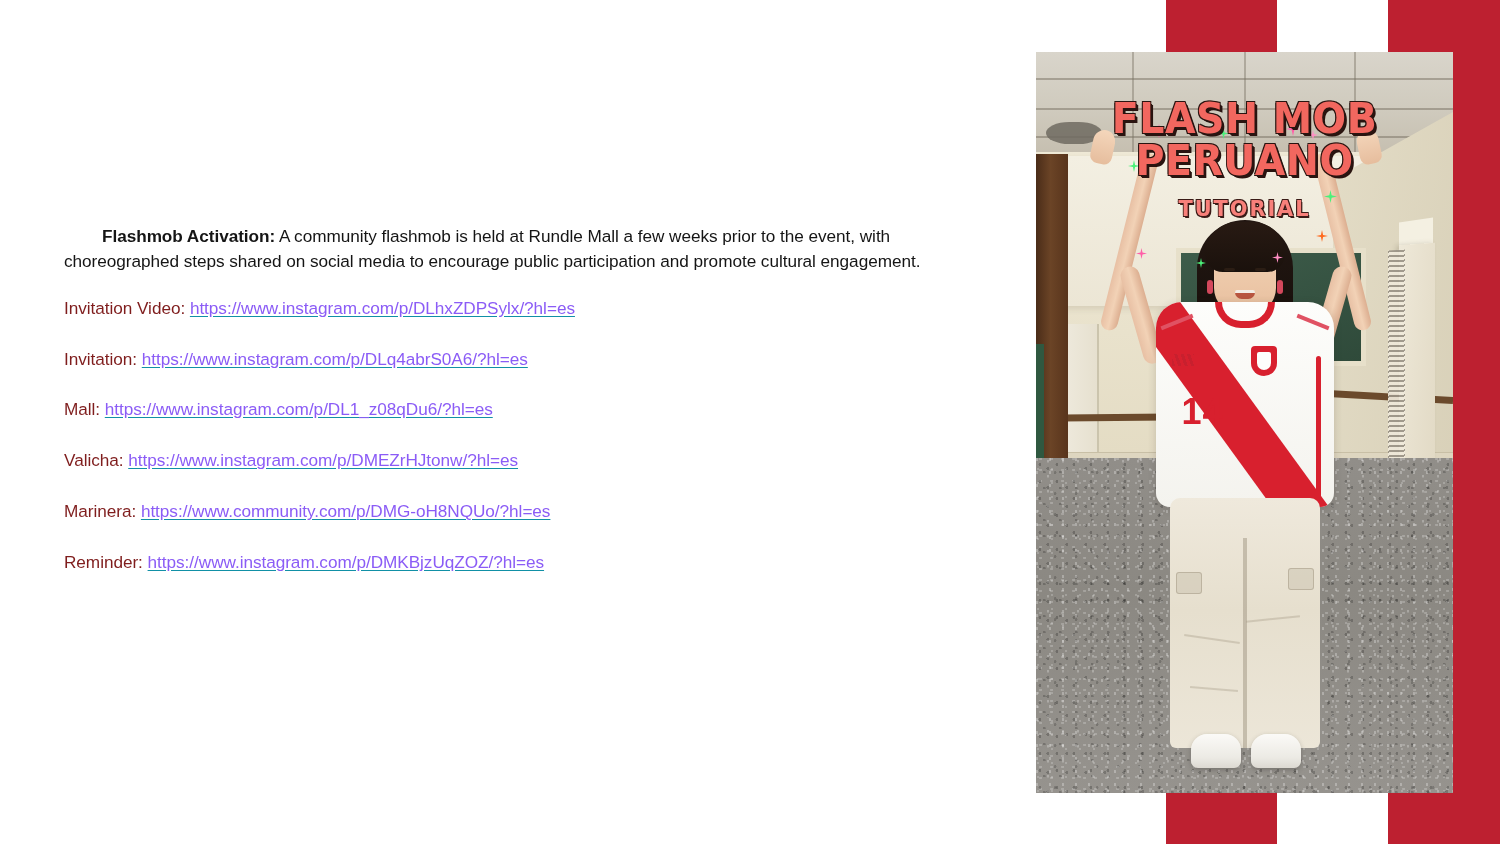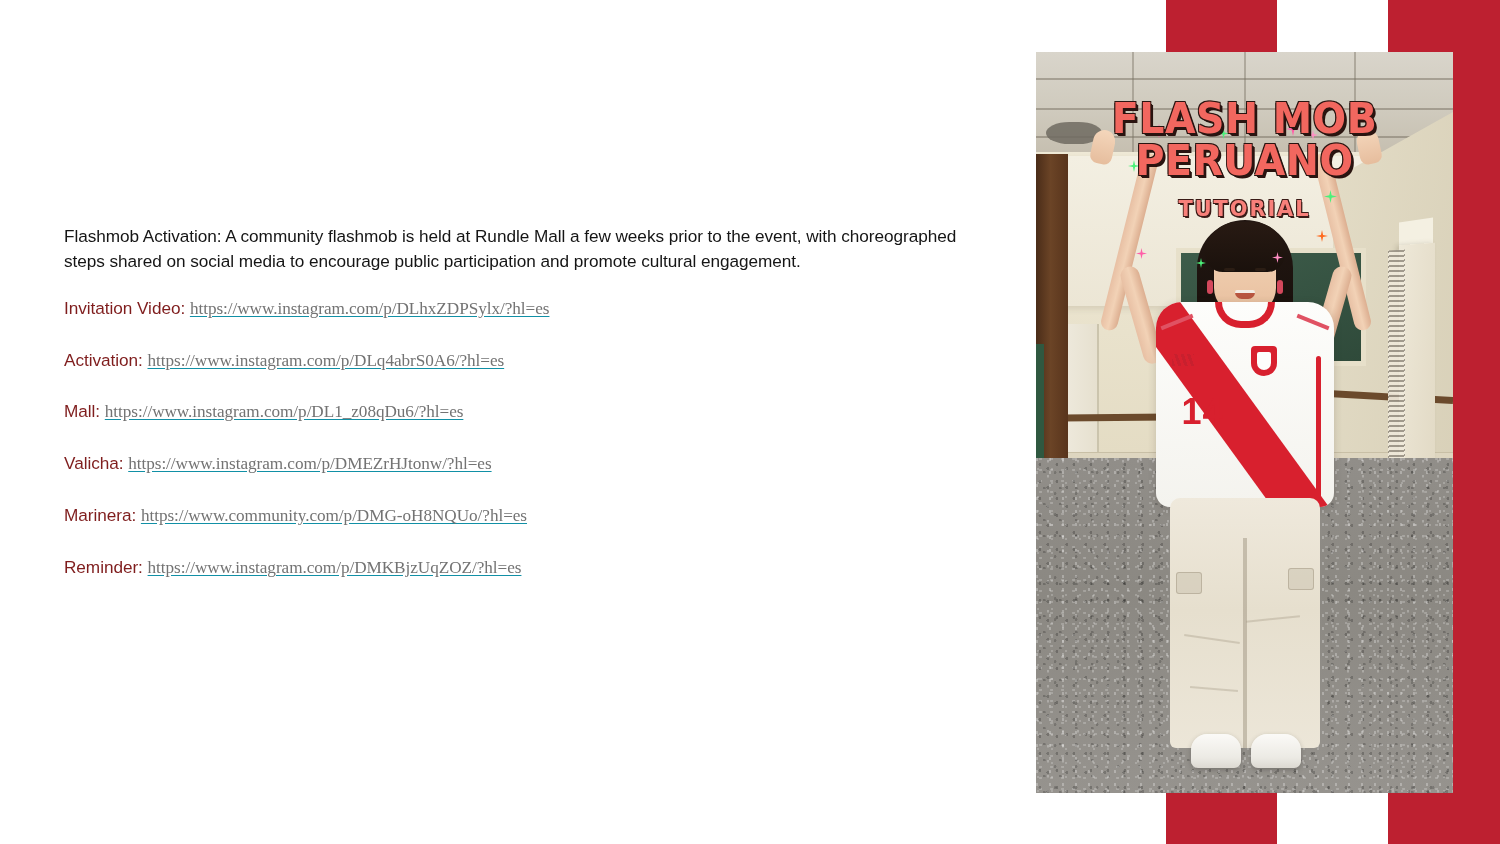--- a/index.html
+++ b/index.html
@@ -52,40 +52,39 @@
     width: 905px;
   }
 
   .para {
     font-size: 17.2px;
     line-height: 1.47;
     color: #151515;
     margin: 0 0 22px 0;
     letter-spacing: -0.05px;
   }
-  .para b { font-weight: 400; }
+  .para b { font-weight: 700; margin-left: 38px; }
 
   .link-line {
     font-size: 17.2px;
     line-height: 1.3;
     color: #151515;
     margin: 0 0 28.6px 0;
     white-space: nowrap;
     letter-spacing: -0.05px;
   }
   .link-line:last-child { margin-bottom: 0; }
 
   .link-line .lbl { color: #7f1d1d; }
   .link-line .url {
-    color: #737373;
+    color: #8b5cf6;
     text-decoration: underline;
     text-decoration-color: #1190a6;
     text-underline-offset: 2px;
     cursor: pointer;
-    font-family: Liberation Serif, serif;
   }
 
   
   .photo {
     position: absolute;
     left: 1036px;
     top: 52px;
     width: 417px;
     height: 741px;
     overflow: hidden;
@@ -482,21 +481,21 @@
   <div class="red-bar red-bar-a"></div>
   <div class="red-bar red-bar-b"></div>
 
 
   <div class="body-col">
 
     <p class="para"><b>Flashmob Activation:</b><span> A community flashmob is held at Rundle Mall a few weeks prior to the event, with choreographed steps shared on social media to encourage public participation and promote cultural engagement.</span></p>
 
     <p class="link-line"><span class="lbl">Invitation Video:</span> <a class="url" href="#">https://www.instagram.com/p/DLhxZDPSylx/?hl=es</a></p>
 
-    <p class="link-line"><span class="lbl">Activation:</span> <a class="url" href="#">https://www.instagram.com/p/DLq4abrS0A6/?hl=es</a></p>
+    <p class="link-line"><span class="lbl">Invitation:</span> <a class="url" href="#">https://www.instagram.com/p/DLq4abrS0A6/?hl=es</a></p>
 
 
     <p class="link-line"><span class="lbl">Mall:</span> <a class="url" href="#">https://www.instagram.com/p/DL1_z08qDu6/?hl=es</a></p>
 
     <p class="link-line"><span class="lbl">Valicha:</span> <a class="url" href="#">https://www.instagram.com/p/DMEZrHJtonw/?hl=es</a></p>
 
     <p class="link-line"><span class="lbl">Marinera:</span> <a class="url" href="#">https://www.community.com/p/DMG-oH8NQUo/?hl=es</a></p>
 
 
     <p class="link-line"><span class="lbl">Reminder:</span> <a class="url" href="#">https://www.instagram.com/p/DMKBjzUqZOZ/?hl=es</a></p>

